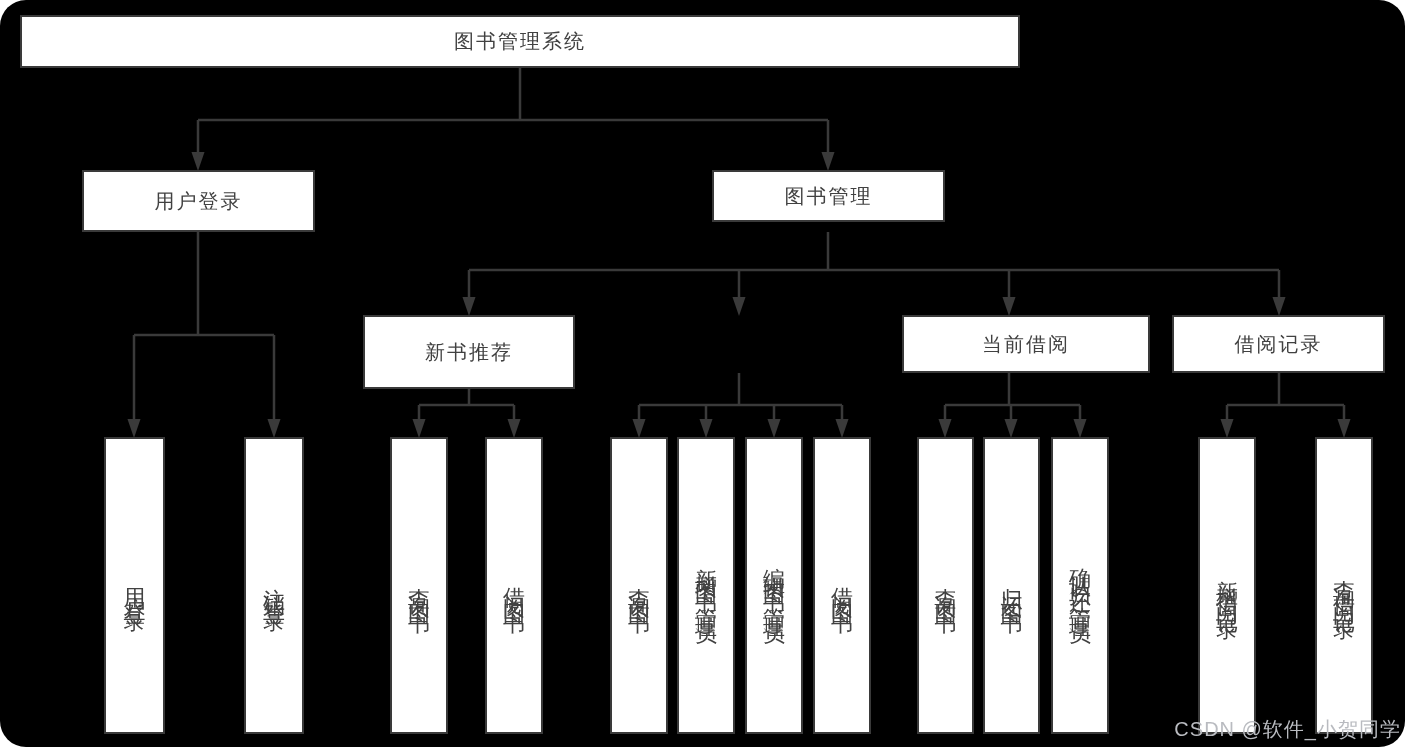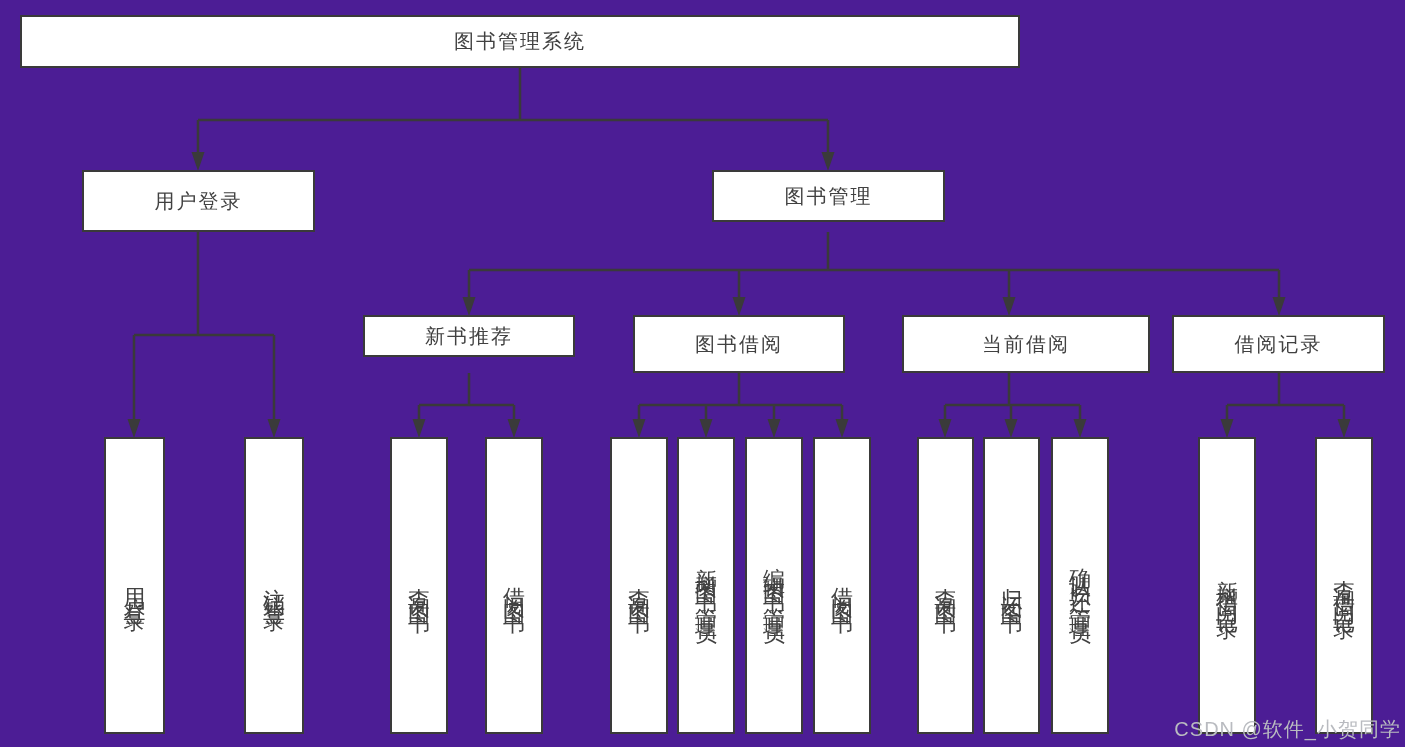--- a/index.html
+++ b/index.html
@@ -5,22 +5,23 @@
   html, body {
     margin: 0;
     padding: 0;
     background: #ffffff;
     font-family: "Liberation Sans", "DejaVu Sans", sans-serif;
   }
   .canvas {
     position: relative;
     width: 1405px;
     height: 747px;
-    background: #4c1d95;
+    background: #000000;
     overflow: hidden;
+    border-radius: 26px;
   }
   .connectors {
     position: absolute;
     left: 0;
     top: 0;
     pointer-events: none;
   }
   .node {
     position: absolute;
     box-sizing: border-box;
@@ -111,22 +112,21 @@
       <polygon points="1220.5,419 1233.5,419 1227,438"></polygon>
       <polygon points="1337.5,419 1350.5,419 1344,438"></polygon>
     </g>
   </svg>
 
   <div class="node hbox" style="left:20px;top:15px;width:1000px;height:53px">图书管理系统</div>
 
   <div class="node hbox" style="left:82px;top:170px;width:233px;height:62px">用户登录</div>
   <div class="node hbox" style="left:712px;top:170px;width:233px;height:52px">图书管理</div>
 
-  <div class="node hbox" style="left:363px;top:315px;width:212px;height:42px">新书推荐</div>
-  <div class="node hbox" style="left:633px;top:315px;width:212px;height:58px">图书借阅</div>
+  <div class="node hbox" style="left:363px;top:315px;width:212px;height:74px">新书推荐</div>
   <div class="node hbox" style="left:902px;top:315px;width:248px;height:58px">当前借阅</div>
   <div class="node hbox" style="left:1172px;top:315px;width:213px;height:58px">借阅记录</div>
 
   <div class="node" style="left:104px;top:437px;width:61px;height:297px">
     <span class="vtext">用户登录</span>
   </div>
   <div class="node" style="left:244px;top:437px;width:60px;height:297px">
     <span class="vtext">注销登录</span>
   </div>
 

